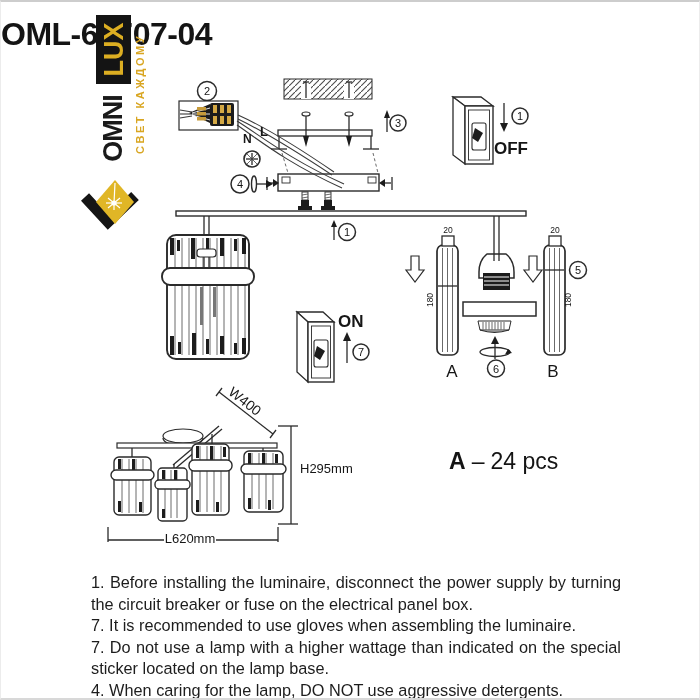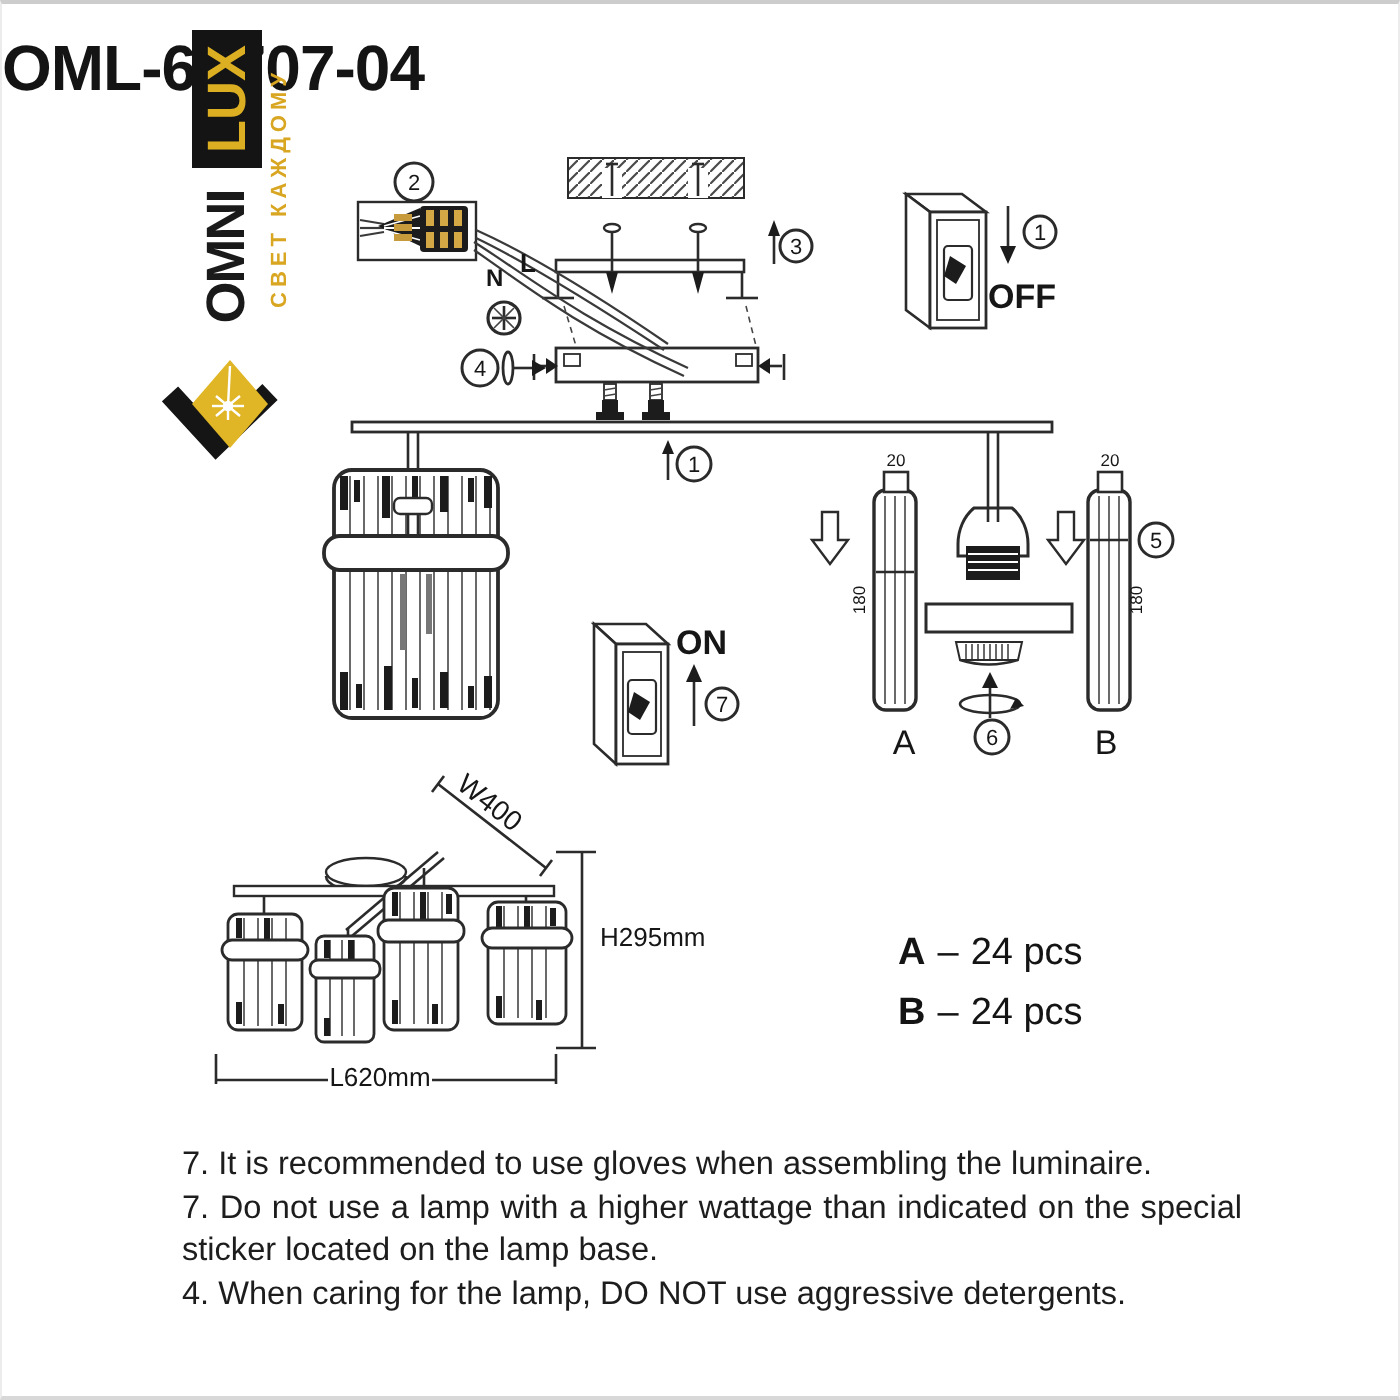--- a/index.html
+++ b/index.html
@@ -11,21 +11,21 @@
   .title{top:14px;left:0;right:0;font-size:32px;font-weight:bold;
          letter-spacing:-0.5px;color:#141414;}
   .vtext{position:absolute;display:flex;align-items:center;justify-content:center;}
   .vtext>span{transform:rotate(-90deg);white-space:nowrap;display:block;}
   .lux-box{left:95px;top:13px;width:35px;height:69px;background:#141414;}
   .lux-box>span{color:#dcae22;font-weight:bold;font-size:27px;}
   .omni{left:95px;top:82px;width:35px;height:88px;}
   .omni>span{color:#1a1a1a;font-weight:bold;font-size:27px;letter-spacing:-1px;}
   .tagline{left:130px;top:8px;width:17px;height:168px;}
   .tagline>span{color:#d9a622;font-weight:bold;font-size:11px;letter-spacing:2.5px;}
-  .parts{left:448px;top:460px;font-size:19px;line-height:30px;color:#141414;}
+  .parts{left:448px;top:444px;font-size:23px;line-height:30px;color:#141414;}
   .parts .pl{font-weight:bold;}
   .parts .dash{margin:0 6px;}
   .instructions{left:90px;width:530px;top:570px;}
   .instructions p{margin:0;font-size:16.3px;line-height:21.6px;text-align:justify;color:#1d1d1d;}
   svg{position:absolute;left:0;top:0;}
   svg .ln{stroke:#2b2b2b;stroke-width:1.3;fill:none;}
   svg .thin{stroke:#444;stroke-width:0.8;fill:none;}
   svg .fw{fill:#fff;stroke:#2b2b2b;}
   svg .blk{fill:#1c1c1c;stroke:none;}
   svg .wire{stroke:#3a3a3a;stroke-width:1.1;fill:none;}
@@ -382,24 +382,22 @@
         <line x1="33" y1="25" x2="25" y2="25"></line>
         <line x1="33" y1="25" x2="41" y2="25"></line>
       </g>
     </svg>
   </div>
 
   <div class="abs parts">
     <div>
       <span class="pl">A</span><span class="dash">–</span><span>24 pcs</span>
     </div>
-    <div>
-      <span class="pl">B</span><span class="dash">–</span><span>24 pcs</span>
-    </div>
   </div>
 
   <div class="abs instructions">
+    <p>1. Before installing the luminaire, disconnect the power supply by turning the circuit breaker or fuse on the electrical panel box.</p>
     <p>7. It is recommended to use gloves when assembling the luminaire.</p>
     <p>7. Do not use a lamp with a higher wattage than indicated on the special sticker located on the lamp base.</p>
     <p>4. When caring for the lamp, DO NOT use aggressive detergents.</p>
   </div>
 
 </div>
 
 </body></html>

